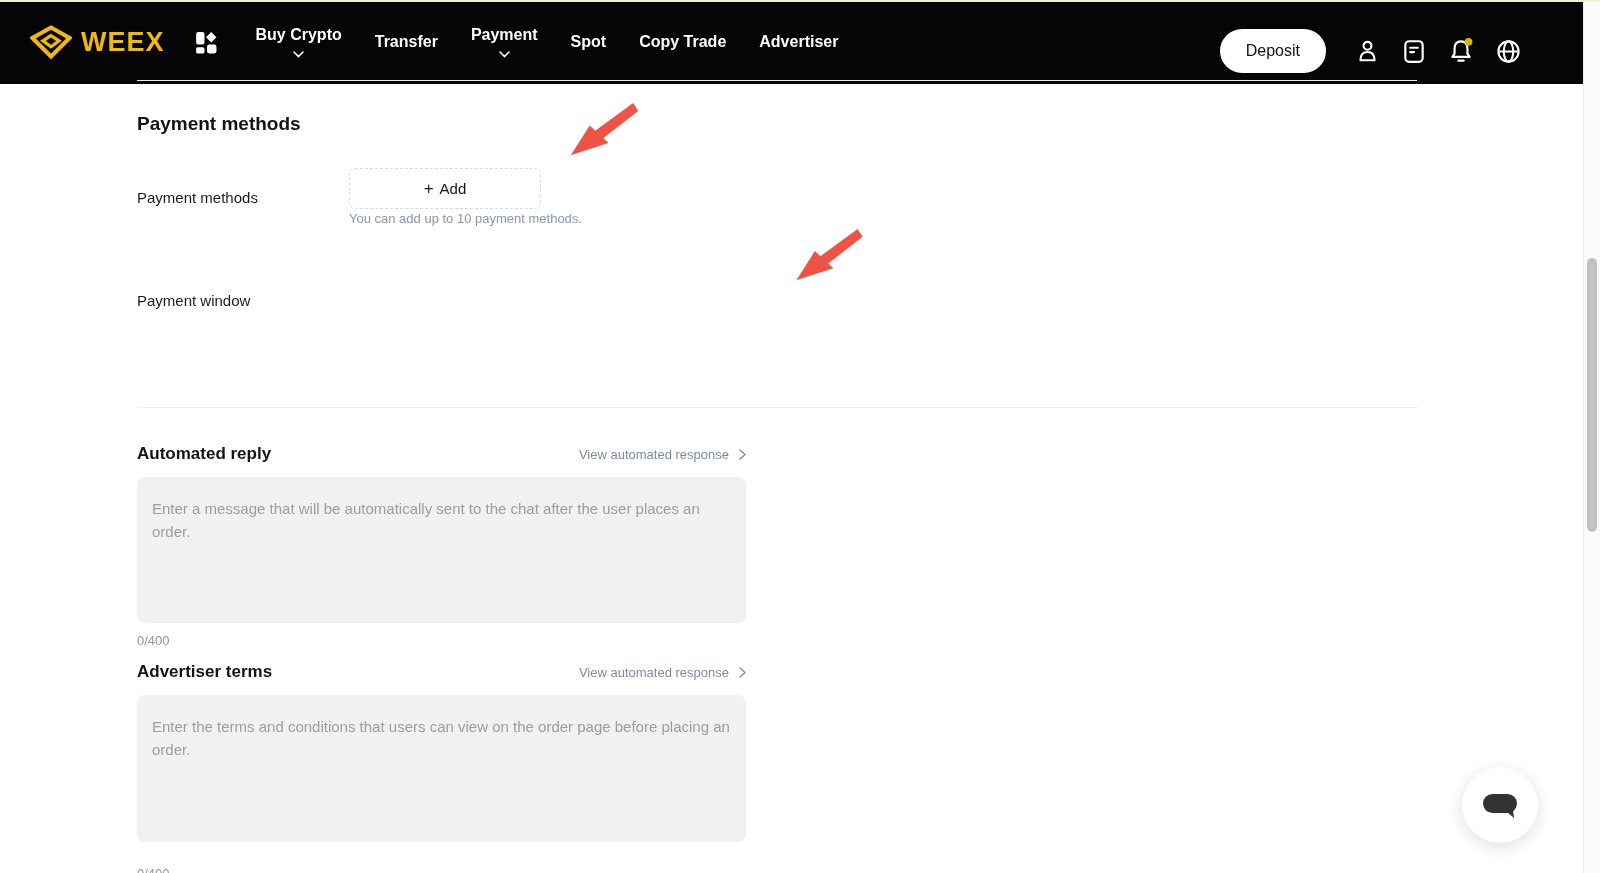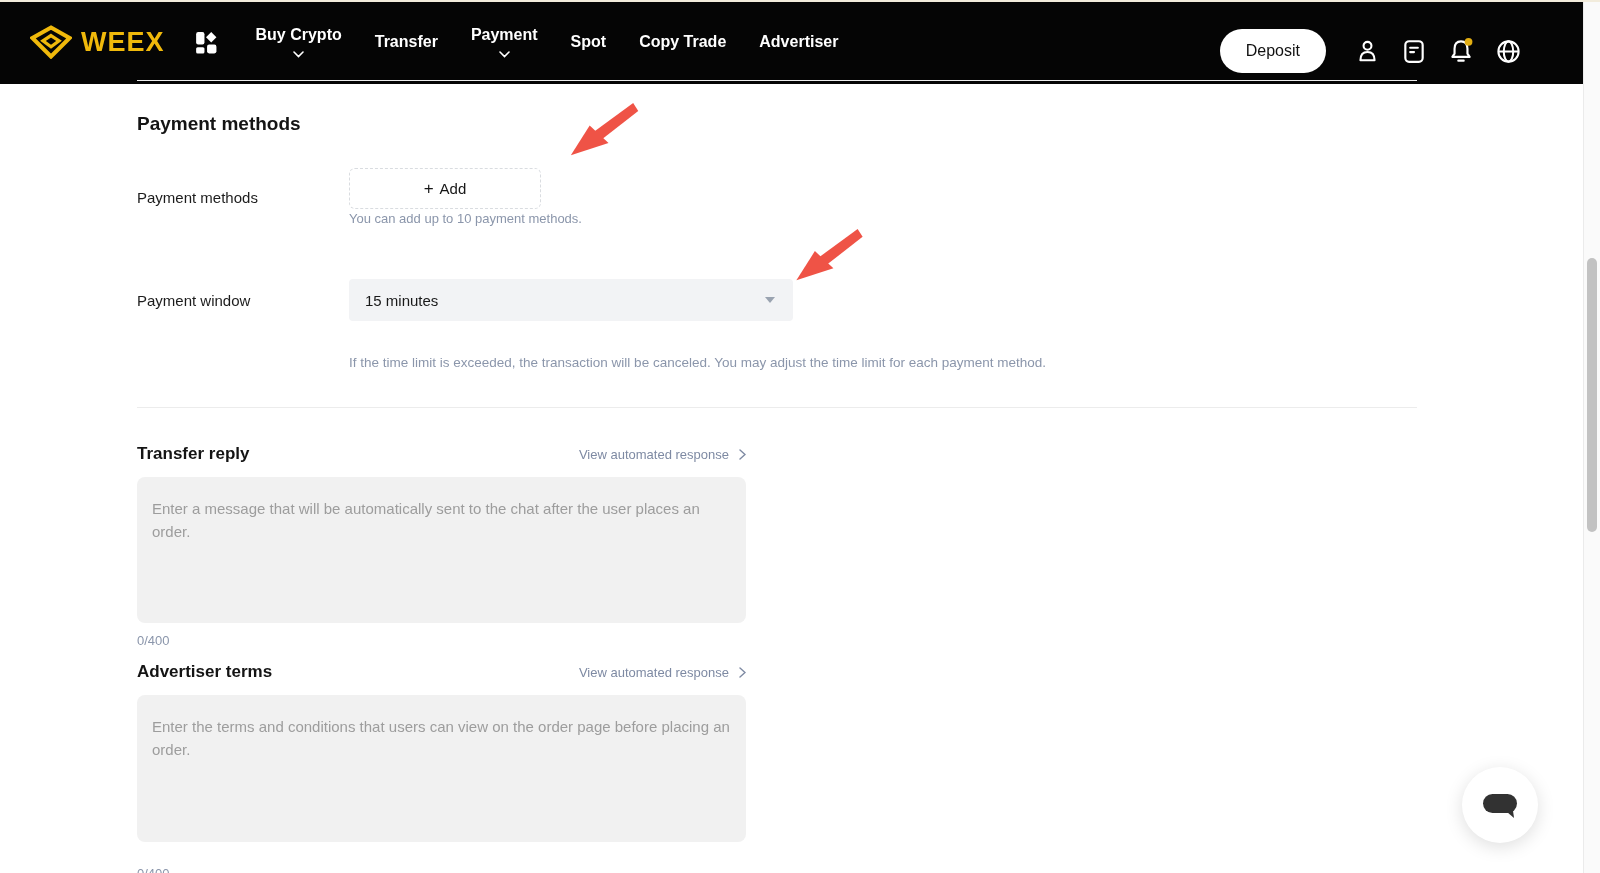--- a/index.html
+++ b/index.html
@@ -151,38 +151,33 @@
   <div class="helper" style="left:349px; top:211px; font-size:13px;">You can add up to 10 payment methods.</div>
 
   <svg class="annot-arrow" style="left:563px; top:103px;" width="78" height="58" viewBox="0 0 100 80">
     <g fill="#ee4639" opacity="0.93">
       <path d="M93 0 L100 11 L46 53 L37 41 Z"></path>
       <path d="M7 72 L33 31 L59 55 Z"></path>
     </g>
   </svg>
 
   <div class="field-label" style="top:292px">Payment window</div>
-  <div class="select">
-    <span class="select-value">15 minutes</span>
-    <span class="caret-down"></span>
-  </div>
 
   <svg class="annot-arrow" style="left:788px; top:229px;" width="78" height="57" viewBox="0 0 100 80">
     <g fill="#ee4639" opacity="0.93">
       <path d="M93 0 L100 11 L46 53 L37 41 Z"></path>
       <path d="M7 72 L33 31 L59 55 Z"></path>
     </g>
   </svg>
 
-  <div class="helper" style="left:349px; top:355px; font-size:13.5px;">If the time limit is exceeded, the transaction will be canceled. You may adjust the time limit for each payment method.</div>
 
   <div class="divider" style="top:407px"></div>
 
   <div class="row-head" style="top:444px">
-    <span class="row-title">Transfer reply</span>
+    <span class="row-title">Automated reply</span>
     <span class="view-link">
       <span>View automated response</span>
       <svg width="7" height="11" viewBox="0 0 7 11" fill="none">
           <path d="M1 1 L6 5.5 L1 10" stroke="#7e8aa3" stroke-width="1.4" stroke-linecap="round"></path>
         </svg>
     </span>
   </div>
   <textarea class="memo" style="top: 477px; height: 146px;" placeholder="Enter a message that will be automatically sent to the chat after the user places an order."></textarea>
   <div class="counter" style="top:633px">0/400</div>
 

